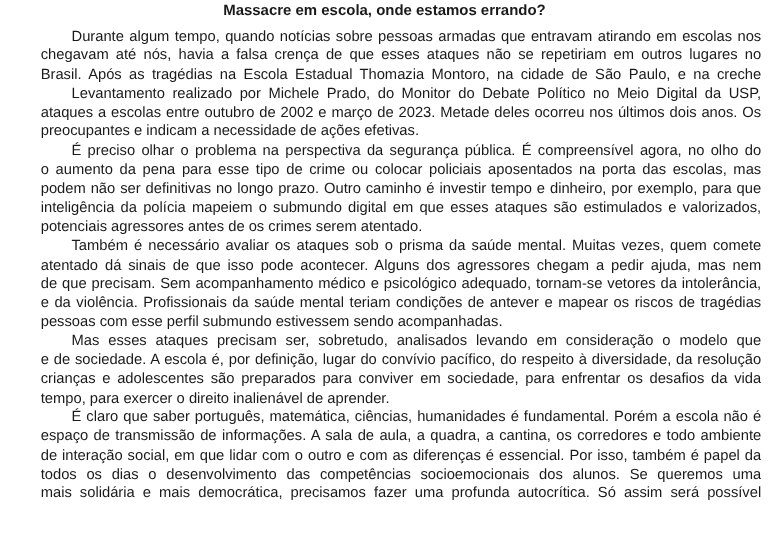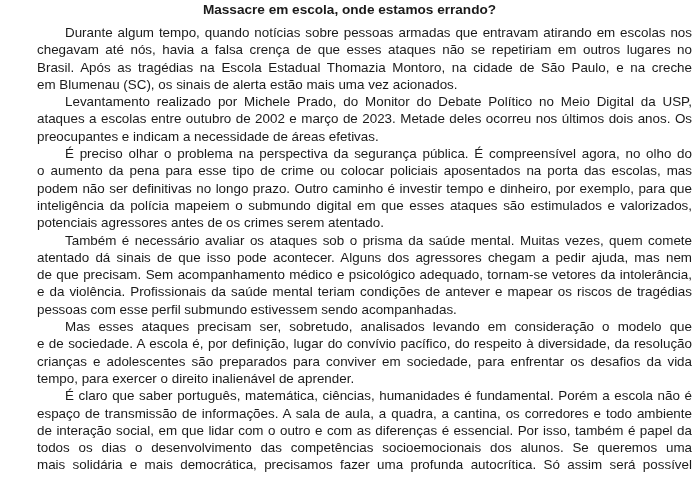--- a/index.html
+++ b/index.html
@@ -17,24 +17,23 @@
 </style>
 </head>
 <body>
 
 <div class="title">Massacre em escola, onde estamos errando?</div>
 
 <div class="text" id="text">
     <div class="line j indent"><span>Durante algum tempo, quando notícias sobre pessoas armadas que entravam atirando em escolas nos Estados Unidos</span></div>
     <div class="line j"><span class="lnum"></span><span>chegavam até nós, havia a falsa crença de que esses ataques não se repetiriam em outros lugares no mundo. Menos ainda no</span></div>
     <div class="line j"><span class="lnum"></span><span>Brasil. Após as tragédias na Escola Estadual Thomazia Montoro, na cidade de São Paulo, e na creche Cantinho Bom Pastor,</span></div>
-    <div class="line"><span class="lnum"></span><span>em Blumenau (SC), os sinais de alerta estão mais uma vez acionados.</span></div>
     <div class="line j indent"><span>Levantamento realizado por Michele Prado, do Monitor do Debate Político no Meio Digital da USP, contabilizou 22</span></div>
     <div class="line j"><span class="lnum"></span><span>ataques a escolas entre outubro de 2002 e março de 2023. Metade deles ocorreu nos últimos dois anos. Os números são</span></div>
-    <div class="line"><span class="lnum"></span><span>preocupantes e indicam a necessidade de áreas efetivas.</span></div>
+    <div class="line"><span class="lnum"></span><span>preocupantes e indicam a necessidade de ações efetivas.</span></div>
     <div class="line j indent"><span class="lnum"></span><span>É preciso olhar o problema na perspectiva da segurança pública. É compreensível agora, no olho do furacão, discutir</span></div>
     <div class="line j"><span class="lnum"></span><span>o aumento da pena para esse tipo de crime ou colocar policiais aposentados na porta das escolas, mas soluções como essas</span></div>
     <div class="line j"><span>podem não ser definitivas no longo prazo. Outro caminho é investir tempo e dinheiro, por exemplo, para que as áreas de</span></div>
     <div class="line j"><span class="lnum"></span><span>inteligência da polícia mapeiem o submundo digital em que esses ataques são estimulados e valorizados, identificando os</span></div>
     <div class="line"><span class="lnum"></span><span>potenciais agressores antes de os crimes serem atentado.</span></div>
     <div class="line j indent"><span class="lnum"></span><span>Também é necessário avaliar os ataques sob o prisma da saúde mental. Muitas vezes, quem comete esse tipo de</span></div>
     <div class="line j"><span class="lnum"></span><span>atentado dá sinais de que isso pode acontecer. Alguns dos agressores chegam a pedir ajuda, mas nem sempre têm o apoio</span></div>
     <div class="line j"><span>de que precisam. Sem acompanhamento médico e psicológico adequado, tornam-se vetores da intolerância, da agressividade</span></div>
     <div class="line j"><span class="lnum"></span><span>e da violência. Profissionais da saúde mental teriam condições de antever e mapear os riscos de tragédias desse tipo, caso</span></div>
     <div class="line"><span class="lnum"></span><span>pessoas com esse perfil submundo estivessem sendo acompanhadas.</span></div>

